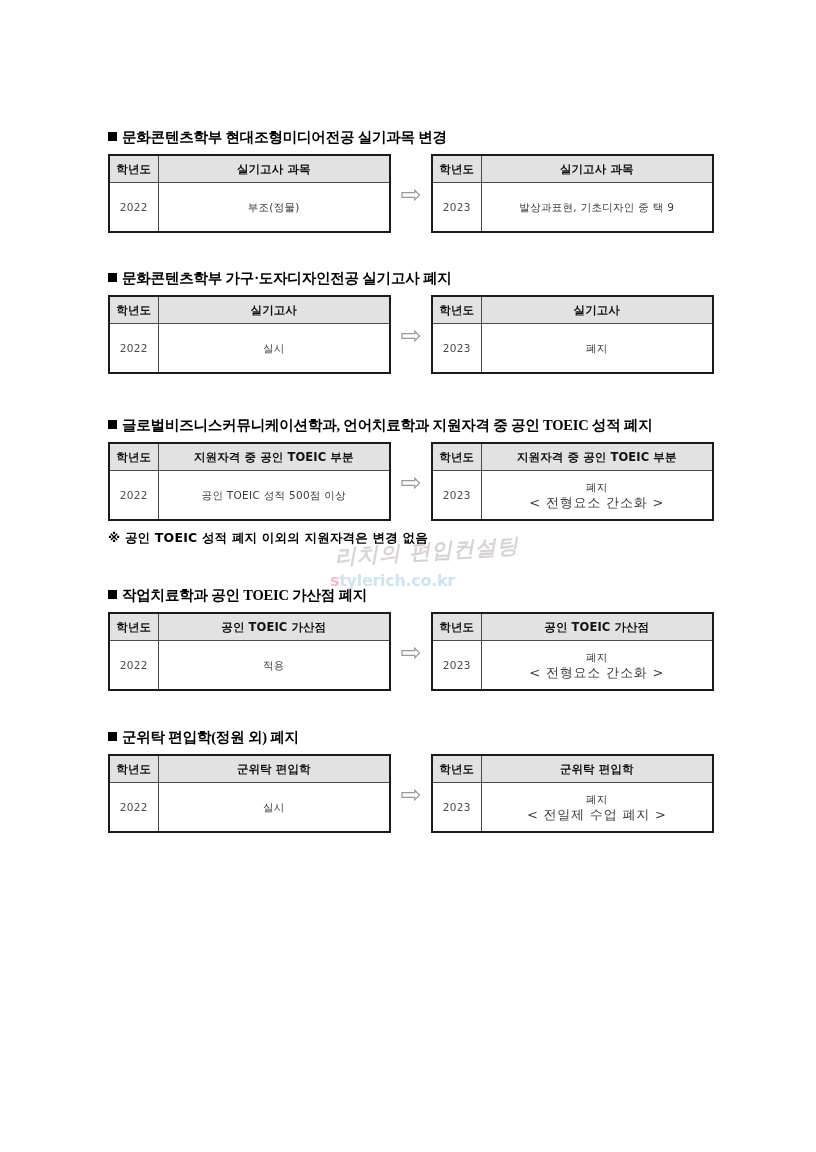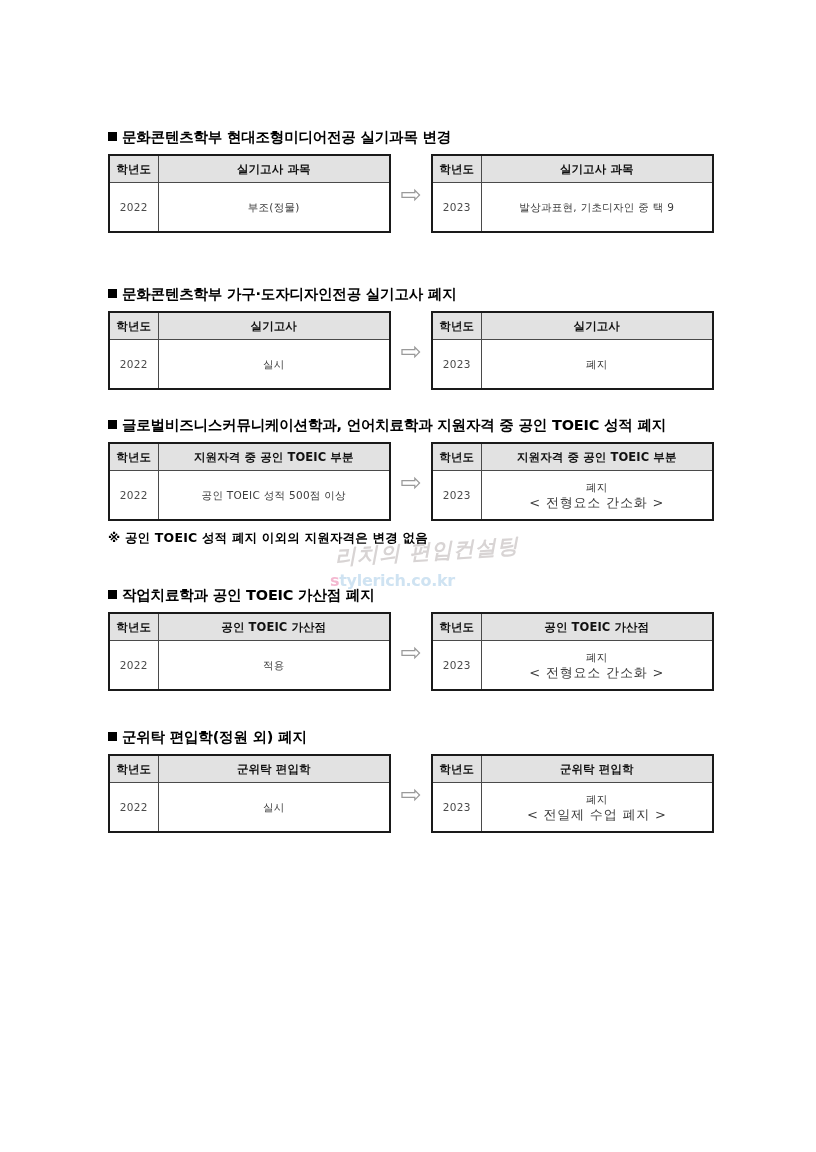--- a/index.html
+++ b/index.html
@@ -33,20 +33,21 @@
 
   
   .sec-heading {
     font-size: 14.5px;
     font-weight: bold;
     letter-spacing: -0.2px;
     white-space: nowrap;
     line-height: 18px;
     margin: 0 0 8px 0;
     color: #000;
+    font-family: Liberation Serif, serif;
   }
   .sec-heading .bullet {
     display: inline-block;
     width: 9px;
     height: 9px;
     background: #000;
     margin-right: 5px;
     vertical-align: 1px;
   }
 
@@ -207,21 +208,21 @@
           <td class="year">2023</td>
           <td>
             <span class="cell-line">발상과표현, 기초디자인 중 택 9</span>
           </td>
         </tr>
       </tbody>
         </table>
     </div>
   </div>
 
-  <div class="section" style="top:285px;">
+  <div class="section" style="top:269px;">
     <div class="sec-heading">
       <span class="bullet"></span><span>문화콘텐츠학부 가구·도자디자인전공 실기고사 폐지</span>
     </div>
     <div class="pair">
       <table class="tbl left">
         <colgroup>
             <col class="c-year">
             <col>
           </colgroup>
         <tbody>

